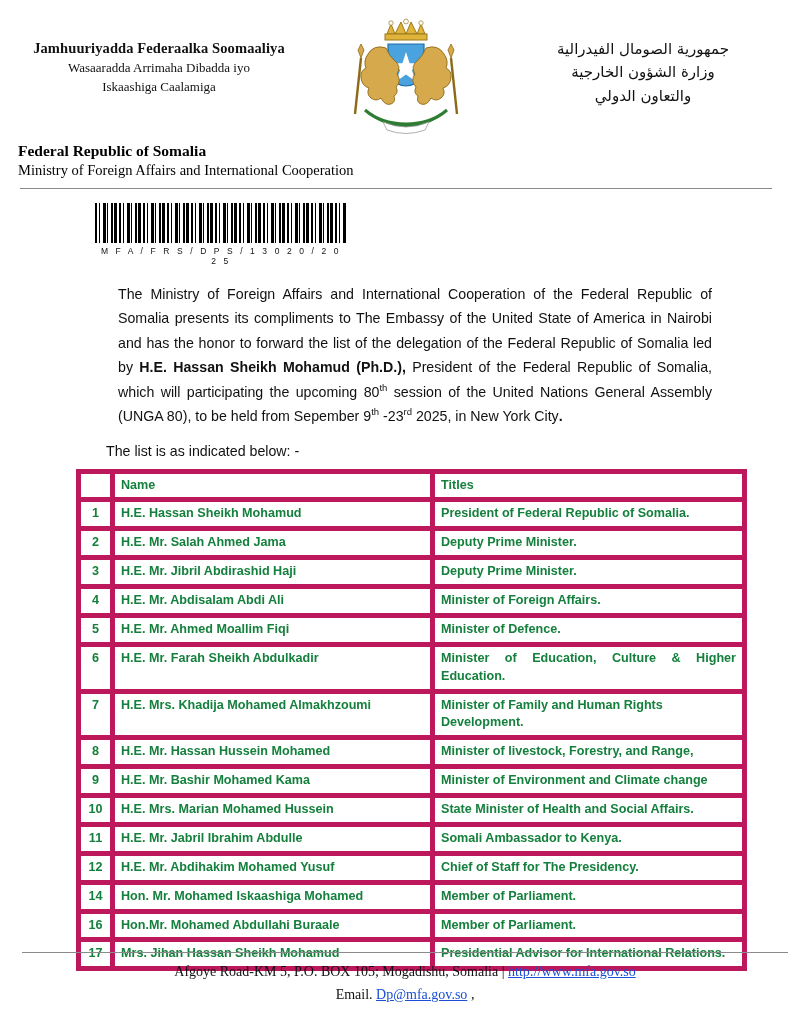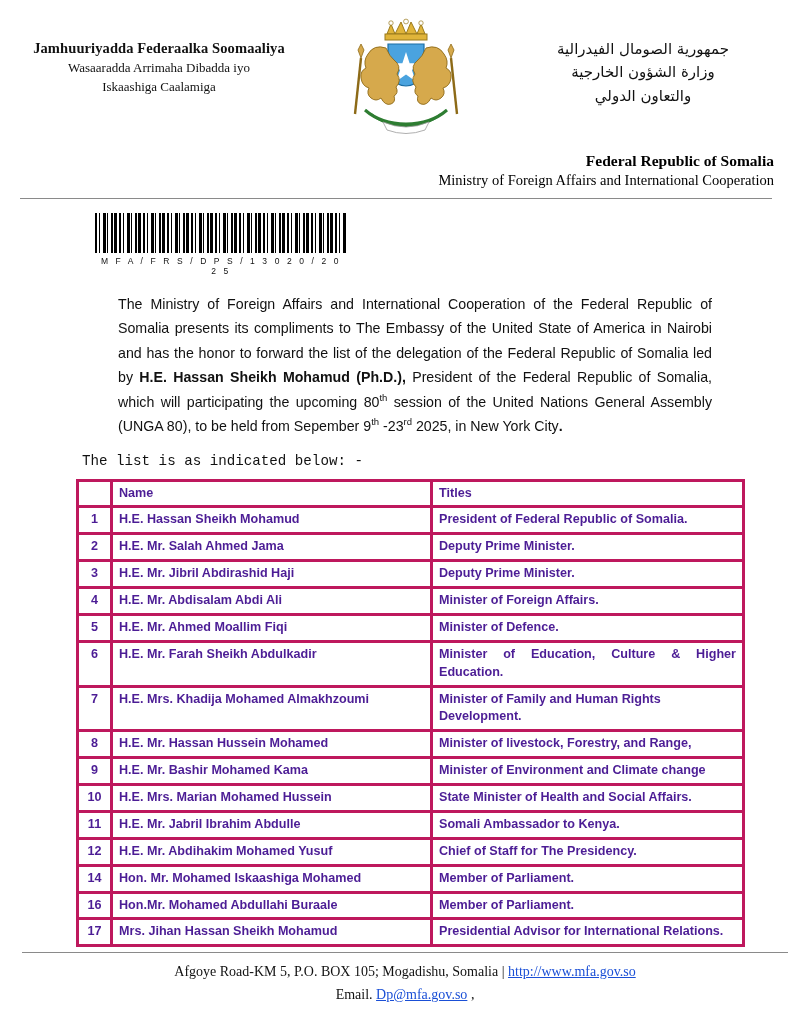--- a/index.html
+++ b/index.html
@@ -67,22 +67,22 @@
     align-items: flex-start;
   }
   .emblem {
     width: 150px;
     height: 122px;
     position: relative;
   }
   .emblem svg { display: block; }
 
   .lh-titles {
-    text-align: right;
-    margin-top: 12px;
+    text-align: left;
+    margin-top: 2px;
   }
   .lh-titles .t1 {
     font-family: "Liberation Serif", serif;
     font-weight: bold;
     font-size: 15.5px;
     color: #000;
   }
   .lh-titles .t2 {
     font-family: "Liberation Serif", serif;
     font-size: 14.5px;
@@ -128,40 +128,40 @@
     font-family: "Liberation Sans", sans-serif;
     font-size: 14.2px;
     line-height: 1.72;
     color: #111;
     text-align: justify;
   }
   .body-text b { font-weight: bold; }
   .sup { font-size: 9.5px; vertical-align: super; }
 
   .list-lead {
-    margin: 14px 0 0 64px;
-    font-family: Liberation Mono, monospace;
+    margin: 14px 0 0 88px;
+    font-family: Liberation Sans, sans-serif;
     font-size: 14.2px;
     color: #111;
   }
 
   
   table.delegation {
     margin: 10px 0 0 58px;
     width: 666px;
     border-collapse: collapse;
     table-layout: fixed;
   }
   table.delegation th,
   table.delegation td {
-    border: 3px solid #be185d;
+    border: 5px solid #be185d;
     padding: 3px 6px;
     font-family: "Liberation Sans", sans-serif;
     font-size: 12.6px;
-    color: #4c1d95;
+    color: #15803d;
     vertical-align: top;
     line-height: 1.42;
   }
   table.delegation th {
     font-weight: bold;
     text-align: left;
   }
   table.delegation col.c-num { width: 34px; }
   table.delegation col.c-name { width: 320px; }
   table.delegation col.c-title { width: 312px; }

